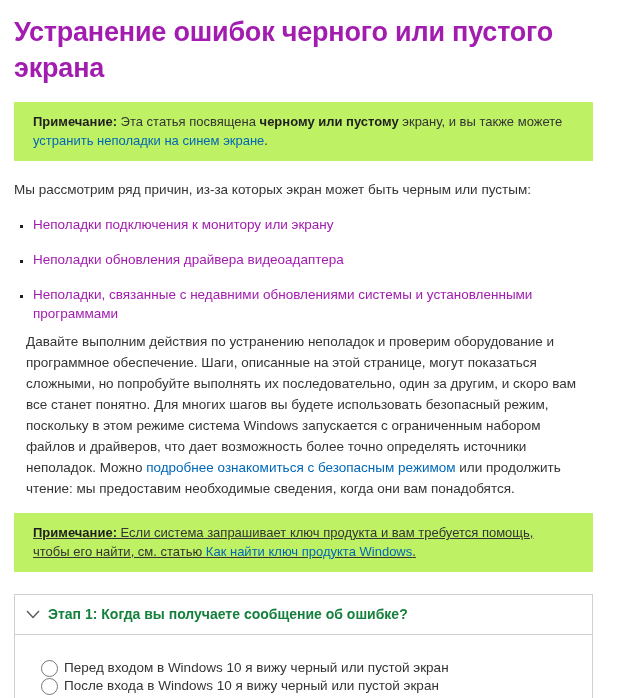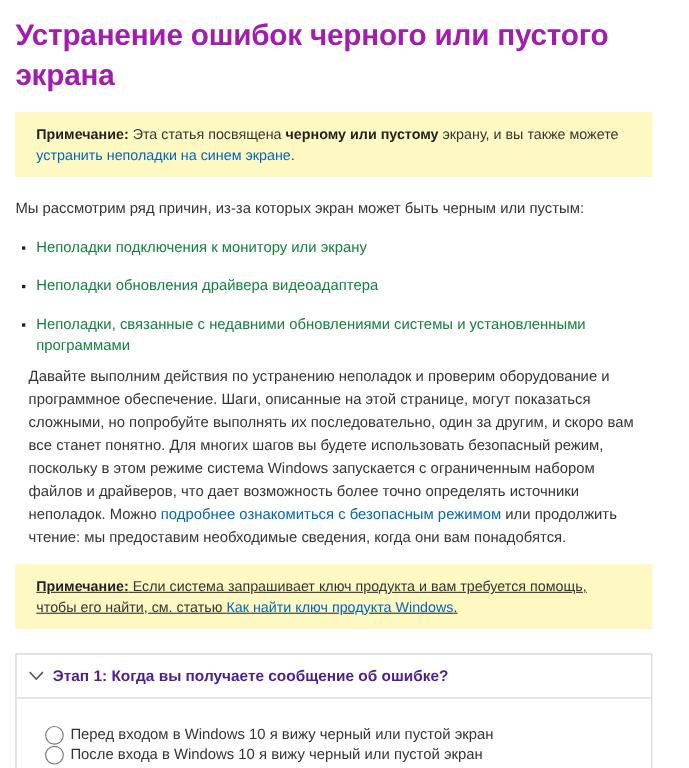--- a/index.html
+++ b/index.html
@@ -16,21 +16,21 @@
   h1.page-title {
     margin: 14px 0 16px 0;
     font-size: 27px;
     line-height: 36px;
     font-weight: 600;
     color: #a21caf;
     letter-spacing: -0.2px;
   }
 
   .note {
-    background: #fef9c3;
+    background: #bef264;
     padding: 11px 20px 11px 19px;
     font-size: 13px;
     line-height: 18.5px;
     color: #343434;
   }
   .note p { margin: 0; }
   .note b { color: #1f1f1f; }
 
   a.link {
     color: #0067b8;
@@ -46,21 +46,21 @@
 
   ul.causes {
     margin: 16px 0 0 0;
     padding-left: 19px;
     list-style-type: square;
   }
   ul.causes li {
     font-size: 13.5px;
     line-height: 19px;
     margin-bottom: 16px;
-    color: #15803d;
+    color: #a21caf;
   }
   ul.causes li::marker { color: #1f1f1f; font-size: 11px; }
   ul.causes li:last-child { margin-bottom: 0; }
 
   p.para {
     margin: 8px 0 0 12px;
     font-size: 13.5px;
     line-height: 21px;
   }
 
@@ -76,21 +76,21 @@
     align-items: center;
     padding: 10px 16px 10px 11px;
     border-bottom: 1px solid #d2d0ce;
     cursor: pointer;
   }
   .acc-header .chevron { flex: 0 0 auto; margin-right: 8px; display: inline-flex; }
   .acc-title {
     font-size: 14px;
     font-weight: bold;
     line-height: 19px;
-    color: #4c1d95;
+    color: #15803d;
   }
   .acc-content { padding: 24px 16px 26px 26px; }
 
   .radio-row {
     display: flex;
     align-items: center;
     cursor: pointer;
   }
   .radio-row:last-child { margin-bottom: 0; }
   .radio-circle {

